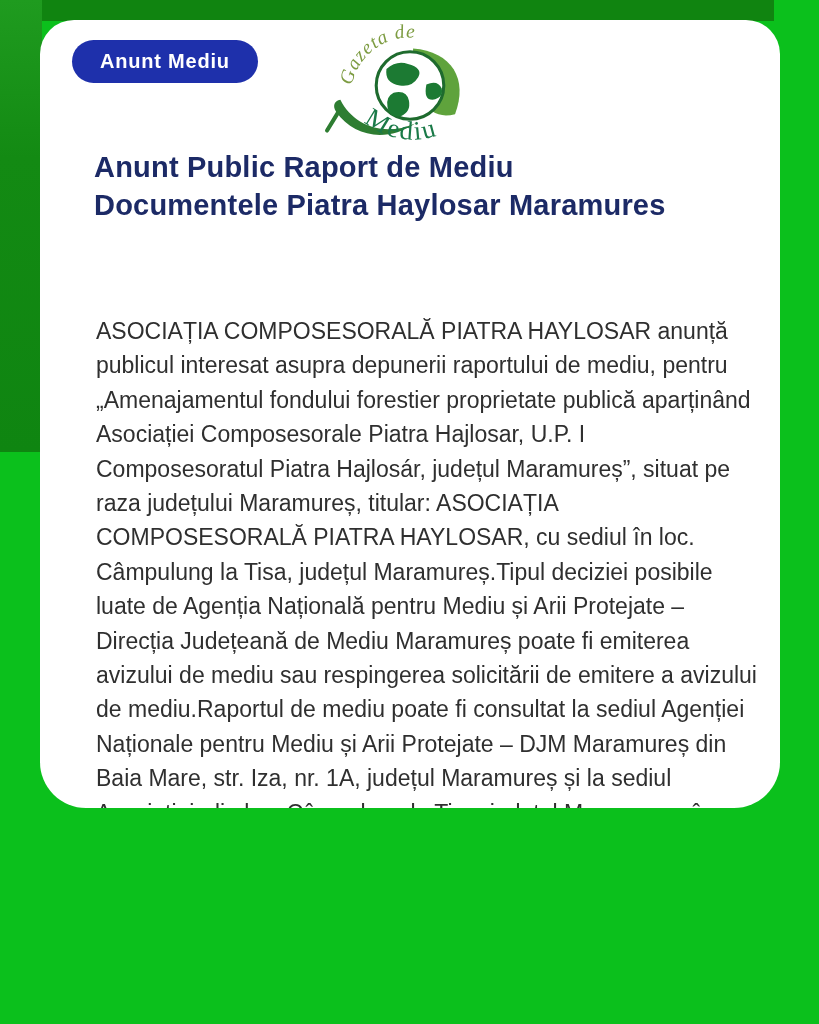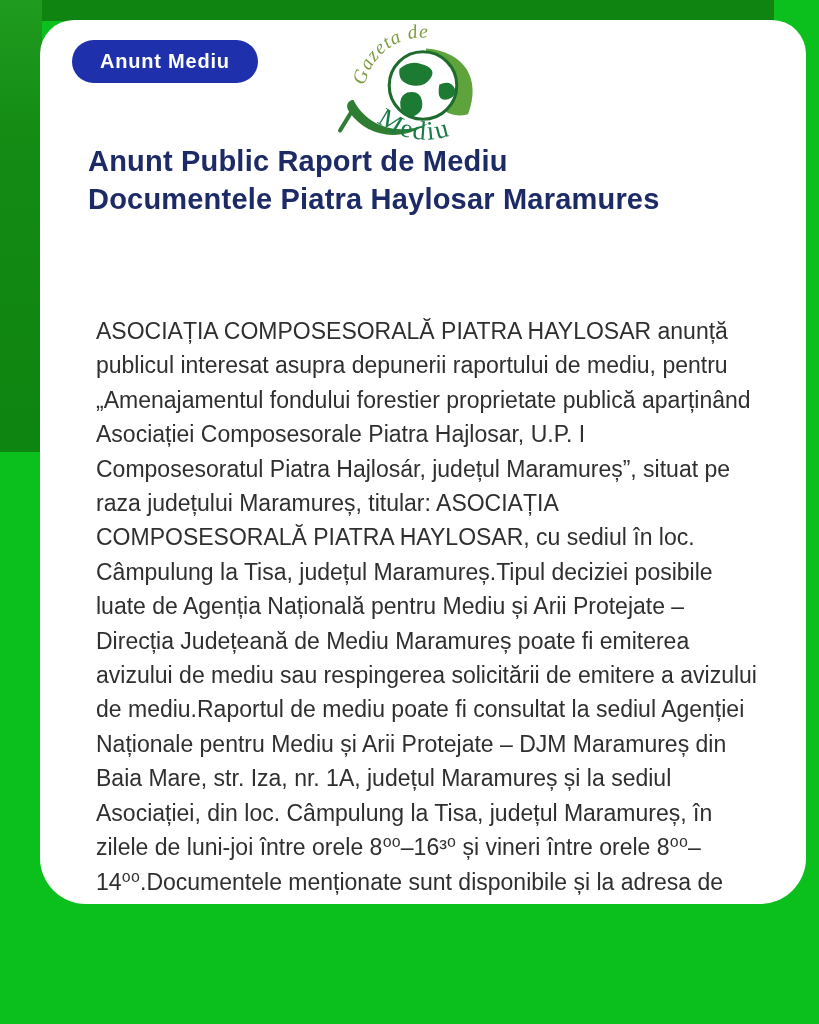--- a/index.html
+++ b/index.html
@@ -21,25 +21,24 @@
   .bg-strip-left {
     position: absolute;
     left: 0; top: 0;
     width: 42px; height: 452px;
     background: linear-gradient(180deg, #1f9b1f 0%, #138a13 35%, #0f8511 100%);
   }
 
   .card {
     position: absolute;
     left: 40px; top: 20px;
-    width: 740px; height: 884px;
+    width: 740px; height: 788px;
     background: #ffffff;
     border-radius: 34px 34px 46px 46px;
     overflow: hidden;
-    padding-left: 26px;
   }
 
   .badge {
     position: absolute;
     left: 32px; top: 20px;
     display: inline-block;
     background: #1e30ab;
     color: #ffffff;
     font-size: 20px;
     font-weight: 600;
@@ -55,21 +54,21 @@
     top: 2px;
     transform: translateX(-50%);
     width: 180px;
     height: 128px;
   }
 
   .page-title {
     position: absolute;
     left: 44px; top: 118px;
     width: 660px;
-    margin: 4px;
+    margin: 10px;
     color: #1c2a66;
     font-size: 29px;
     line-height: 38px;
     font-weight: 700;
     letter-spacing: 0.2px;
   }
   .page-title .line { display: block; }
 
   .body-text {
     position: absolute;

